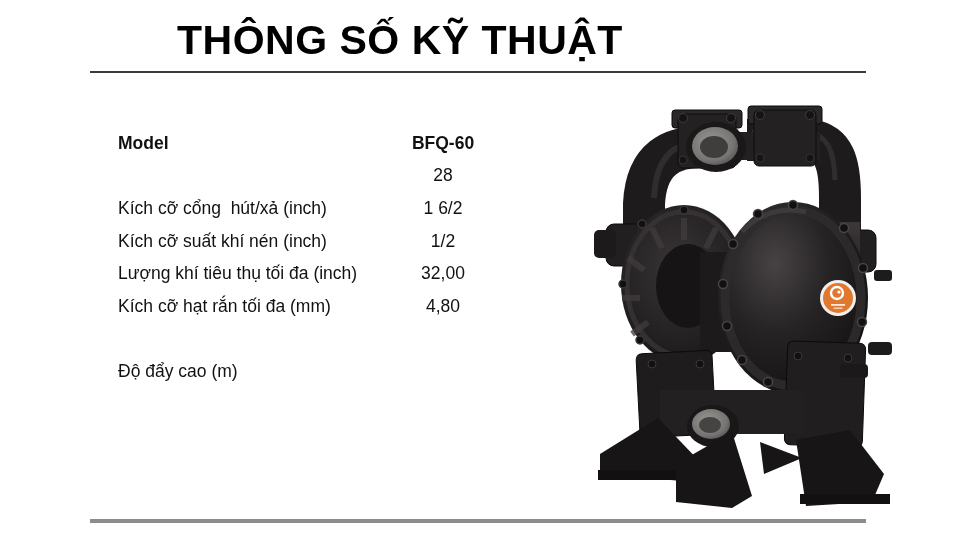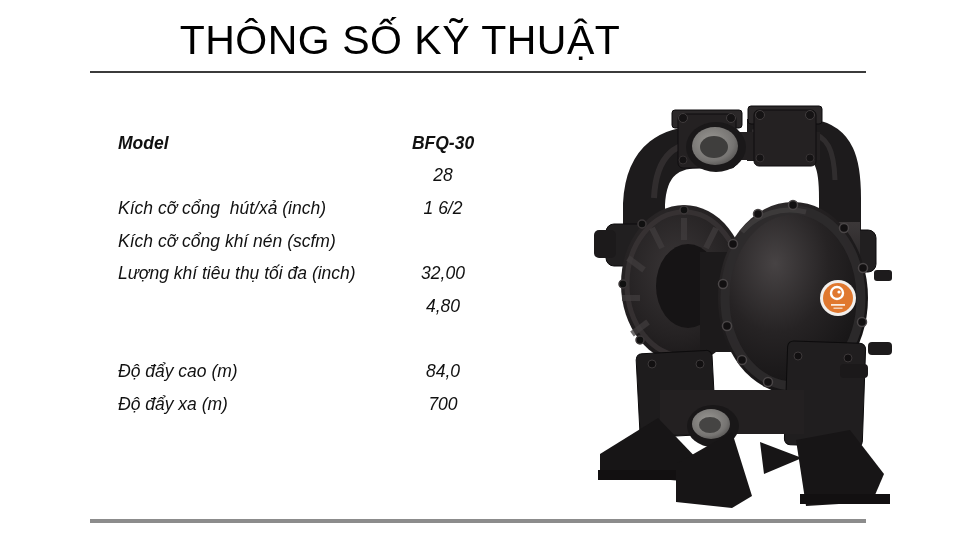--- a/index.html
+++ b/index.html
@@ -2,69 +2,66 @@
 <html><head>
 <meta charset="utf-8">
 <style>
   html,body{margin:0;padding:0;}
   body{
     width:960px;height:560px;background:#ffffff;position:relative;overflow:hidden;
     font-family:"Liberation Sans","DejaVu Sans",sans-serif;color:#0f0f0f;
   }
   .page-title{
     position:absolute;top:17px;left:0;width:800px;text-align:center;
-    font-size:41px;font-weight:normal;letter-spacing:.5px;color:#000;white-space:pre;
+    font-size:41px;font-weight:bold;letter-spacing:.5px;color:#000;white-space:pre;
   }
   .rule-top{position:absolute;left:90px;top:71px;width:776px;height:2px;background:#3b3b3b;}
   .rule-bottom{position:absolute;left:90px;top:519px;width:776px;height:4px;background:#8c8c8c;}
   .spec-table{position:absolute;left:118px;top:127px;width:420px;}
-  .spec-row{position:relative;height:32.6px;display:flex;align-items:center;font-size:17.5px;font-style:italic;}
+  .spec-row{position:relative;height:32.6px;display:flex;align-items:center;font-size:17.5px;}
   .spec-label{white-space:pre;color:#111;}
   .spec-value{position:absolute;left:250px;top:0;width:150px;height:32.6px;
     display:flex;align-items:center;justify-content:center;text-align:center;color:#111;white-space:pre;}
   .spec-row.bold .spec-label,.spec-row.bold .spec-value{font-weight:bold;}
   .pump-wrap{position:absolute;left:582px;top:102px;width:340px;height:412px;}
 </style>
 </head>
 <body>
 
 <div class="page-title">THÔNG SỐ KỸ THUẬT</div>
 <div class="rule-top"></div>
 
 <div class="spec-table">
   <div class="spec-row bold">
     <span class="spec-label">Model</span>
-    <span class="spec-value">BFQ-30</span>
+    <span class="spec-value">BFQ-60</span>
   </div>
   <div class="spec-row">
     <span class="spec-value">28</span>
   </div>
   <div class="spec-row">
     <span class="spec-label">Kích cỡ cổng  hút/xả (inch)</span>
     <span class="spec-value">1 6/2</span>
   </div>
   <div class="spec-row">
-    <span class="spec-label">Kích cỡ cổng khí nén (scfm)</span>
+    <span class="spec-label">Kích cỡ suất khí nén (inch)</span>
+    <span class="spec-value">1/2</span>
   </div>
   <div class="spec-row">
     <span class="spec-label">Lượng khí tiêu thụ tối đa (inch)</span>
     <span class="spec-value">32,00</span>
   </div>
   <div class="spec-row">
+    <span class="spec-label">Kích cỡ hạt rắn tối đa (mm)</span>
     <span class="spec-value">4,80</span>
   </div>
   <div class="spec-row">
   </div>
   <div class="spec-row">
     <span class="spec-label">Độ đẩy cao (m)</span>
-    <span class="spec-value">84,0</span>
-  </div>
-  <div class="spec-row">
-    <span class="spec-label">Độ đẩy xa (m)</span>
-    <span class="spec-value">700</span>
   </div>
 </div>
 
 <div class="pump-wrap">
   <svg width="340" height="412" viewBox="0 0 340 412">
     <defs>
       <radialGradient id="domeGrad" cx="38%" cy="32%" r="80%">
         <stop offset="0%" stop-color="#474344"></stop>
         <stop offset="45%" stop-color="#262324"></stop>
         <stop offset="100%" stop-color="#0f0e0f"></stop>

